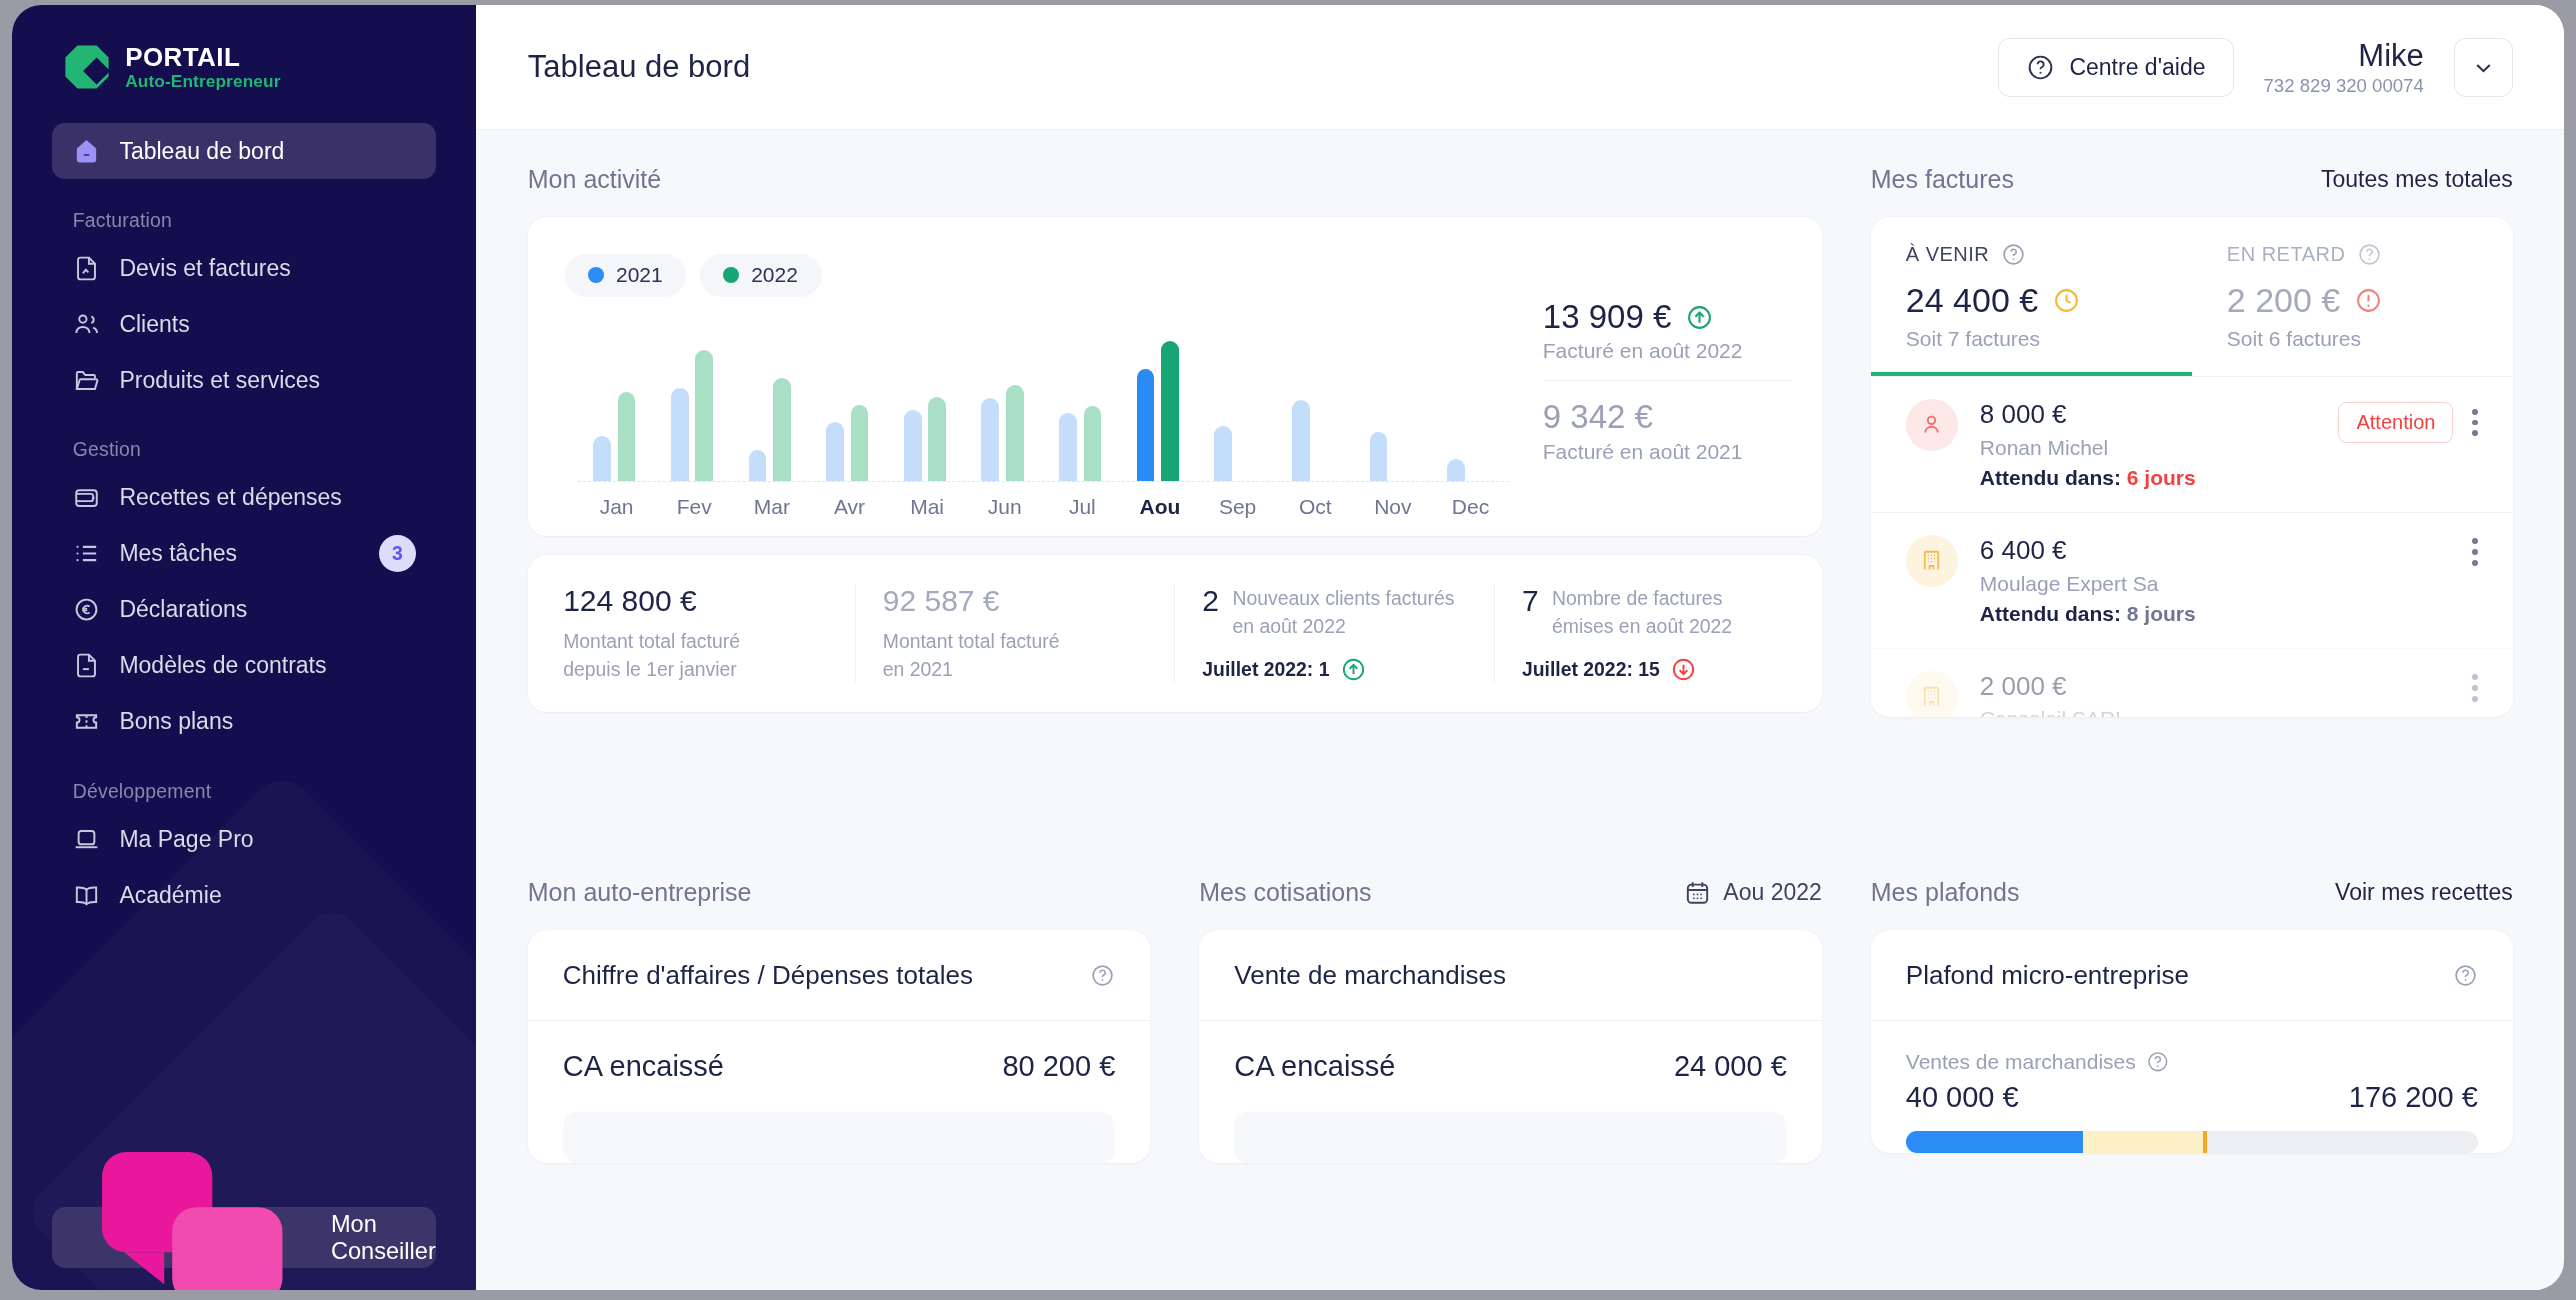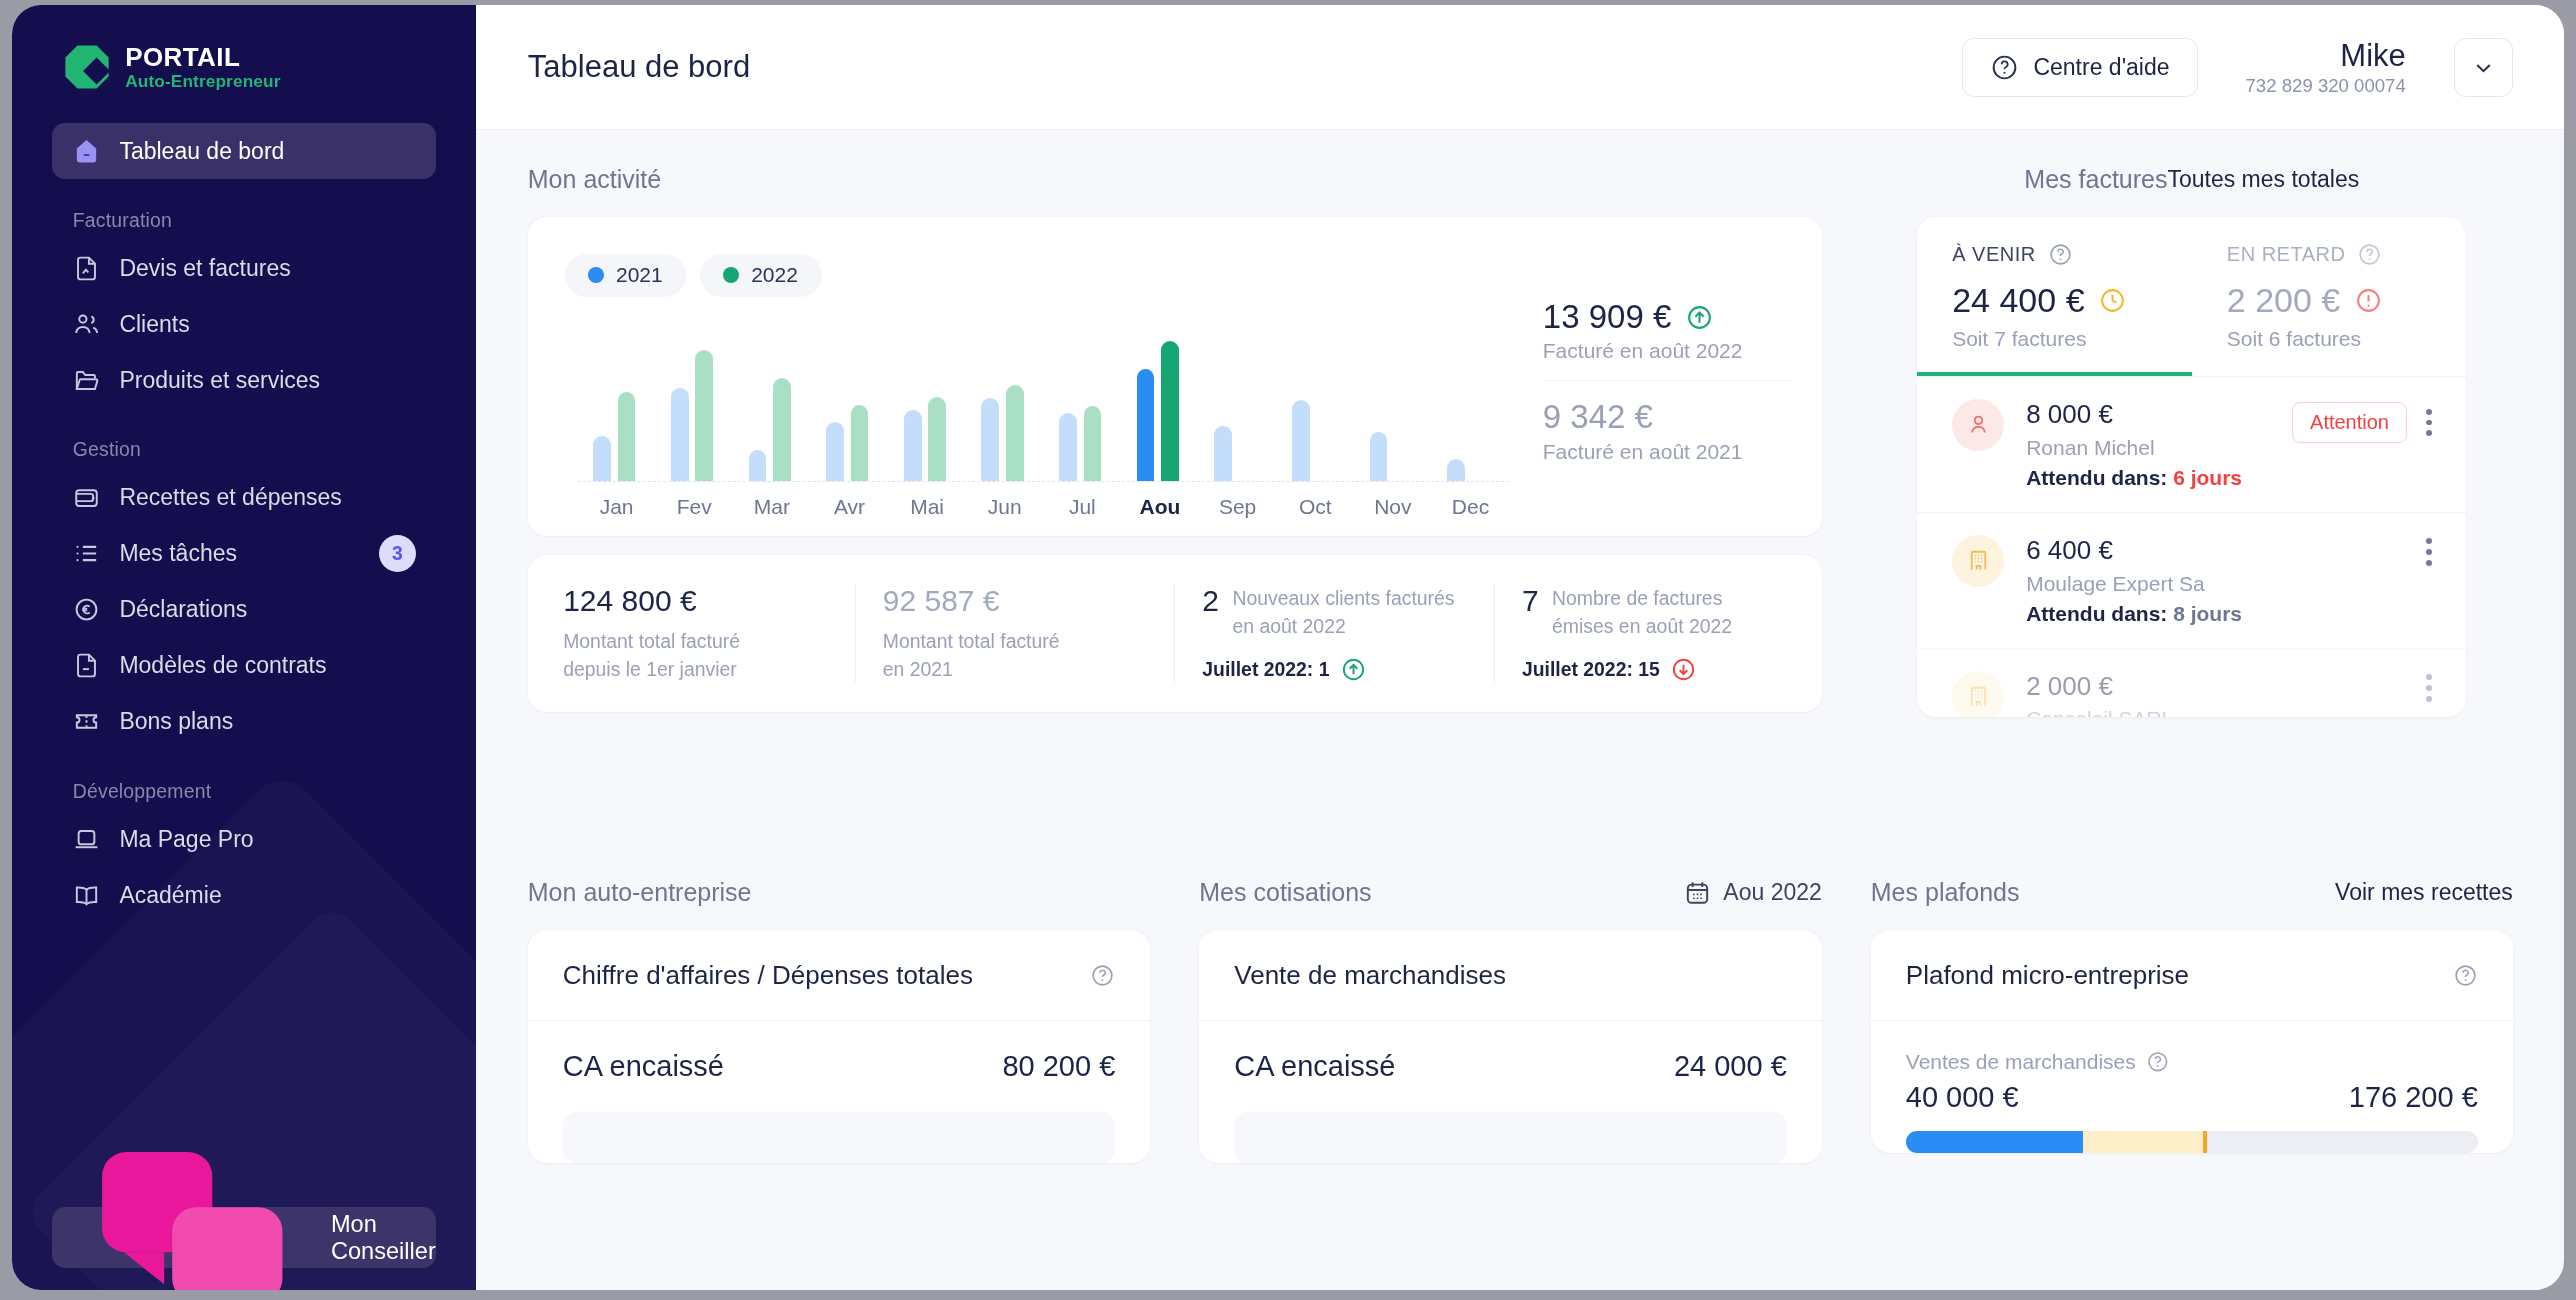--- a/index.html
+++ b/index.html
@@ -96,21 +96,21 @@
   
   .main { flex: 1; display: flex; flex-direction: column; min-width: 0; }
   .topbar {
     height: 125px; flex: 0 0 125px;
     background: #ffffff;
     border-bottom: 0.8px solid #eceef4;
     display: flex; align-items: center;
     padding: 0 51px 0 52px;
   }
   .page-title { font-size: 31px; color: #1d2446; font-weight: 500; }
-  .topbar-right { margin-left: auto; display: flex; align-items: center; gap: 48px; }
+  .topbar-right { margin-left: auto; display: flex; align-items: center; gap: 30px; }
   .help-btn {
     display: flex; align-items: center; gap: 14.4px;
     height: 59px; padding: 0 27px;
     border: 1.3px solid #e3e6ef; border-radius: 11.8px;
     font-size: 23px; color: #1d2446; background: #fff; cursor: pointer;
   }
   .user-block { text-align: right; line-height: 1.15; }
   .user-name { font-size: 31px; color: #1d2446; font-weight: 500; }
   .user-id { font-size: 18.6px; color: #8b92ab; margin-top: 1.7px; }
   .chev-btn {
@@ -190,21 +190,21 @@
   .kpi-sub { font-size: 19.4px; color: #9aa1b7; margin-top: 8.4px; line-height: 1.45; }
   .kpi-inline { display: flex; gap: 13.5px; align-items: flex-start; }
   .kpi-inline .kpi-big { font-size: 30px; line-height: 1.1; }
   .kpi-inline-txt { font-size: 19.4px; color: #9aa1b7; line-height: 1.45; }
   .kpi-prev {
     display: flex; align-items: center; gap: 10px;
     font-size: 19.4px; color: #1d2446; font-weight: bold; margin-top: 15px;
   }
 
   
-  .invoices-col { display: flex; flex-direction: column; min-width: 0; align-items: center; }
+  .invoices-col { display: flex; flex-direction: column; min-width: 0; }
   .inv-card { flex: 1; display: flex; flex-direction: column; overflow: hidden; max-height: 500px; }
   .inv-tabs { display: flex; position: relative; padding: 25px 0 0 0; }
   .inv-tab { flex: 1; padding: 0 0 25px 35px; position: relative; }
   .inv-tab-label {
     display: flex; align-items: center; gap: 11.8px;
     font-size: 20px; color: #3c4460; font-weight: 500; letter-spacing: 0.5px;
   }
   .inv-tab.inactive .inv-tab-label { color: #a9b0c2; }
   .inv-tab-val {
     display: flex; align-items: center; gap: 13.5px;

